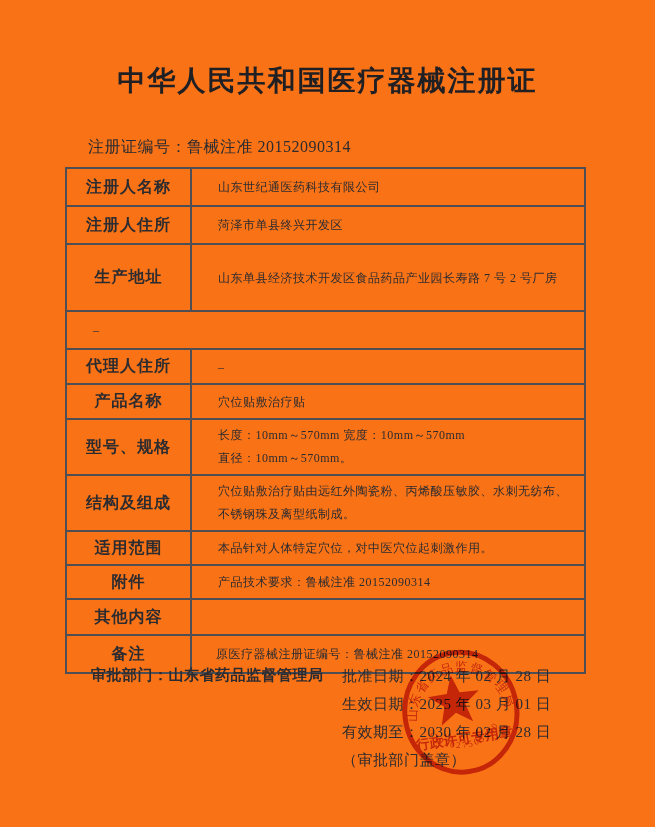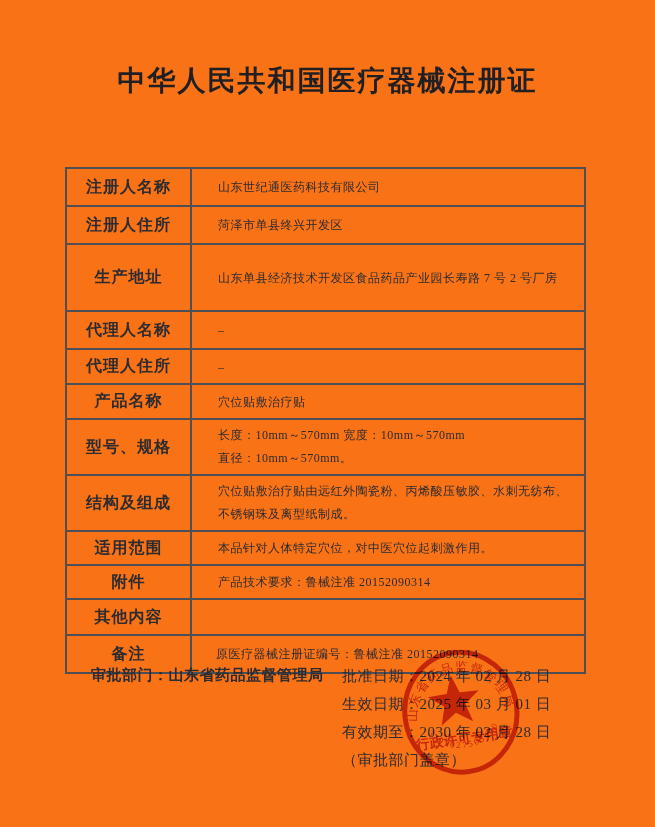--- a/index.html
+++ b/index.html
@@ -98,36 +98,36 @@
     pointer-events: none;
   }
 </style>
 </head>
 <body>
 
 <div class="page">
 
   <h1 class="doc-title">中华人民共和国医疗器械注册证</h1>
 
+  <div class="reg-line"><span>注册证编号：</span><span>鲁械注准 20152090314</span></div>
 
   <div class="cert-table">
     <div class="trow h38">
       <div class="tlabel">注册人名称</div>
       <div class="tvalue">山东世纪通医药科技有限公司</div>
     </div>
     <div class="trow h38">
       <div class="tlabel">注册人住所</div>
       <div class="tvalue">菏泽市单县终兴开发区</div>
     </div>
     <div class="trow h67 lh38">
       <div class="tlabel">生产地址</div>
       <div class="tvalue">山东单县经济技术开发区食品药品产业园长寿路 7 号 2 号厂房</div>
     </div>
     <div class="trow h38">
-      <div class="tlabel">代理人名称</div>
       <div class="tvalue">–</div>
     </div>
     <div class="trow h35">
       <div class="tlabel">代理人住所</div>
       <div class="tvalue">–</div>
     </div>
     <div class="trow h35">
       <div class="tlabel">产品名称</div>
       <div class="tvalue">穴位贴敷治疗贴</div>
     </div>

